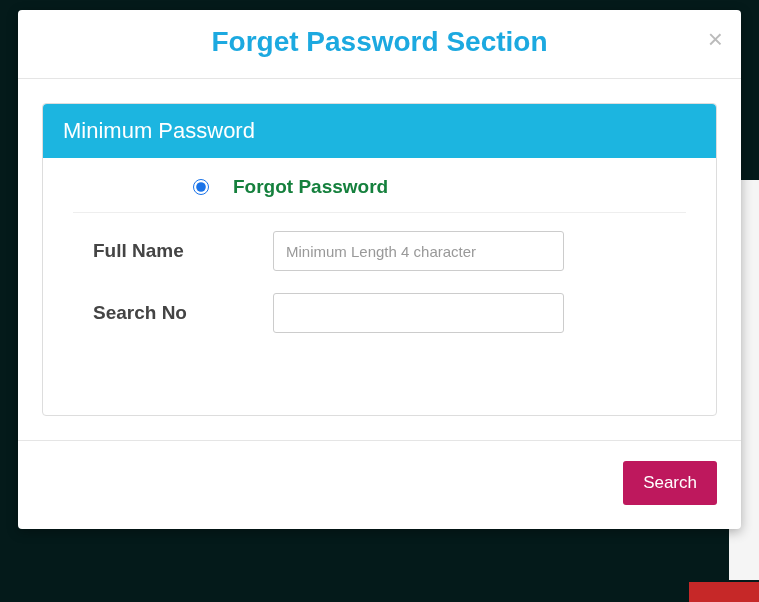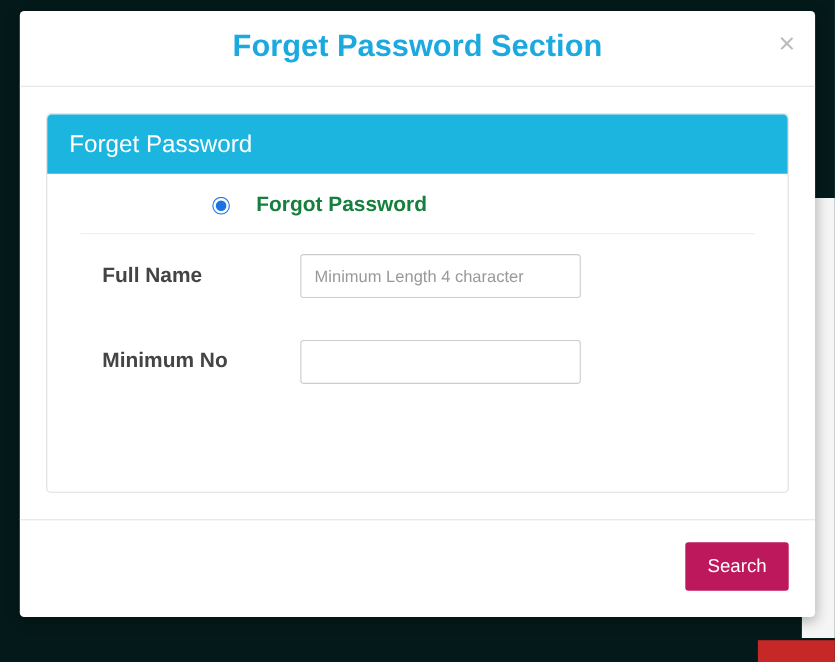--- a/index.html
+++ b/index.html
@@ -86,31 +86,31 @@
       accent-color: #1a73e8;
     }
     .option-label {
       font-size: 19px;
       font-weight: bold;
       color: #15803d;
     }
     .form-row {
       display: flex;
       align-items: center;
-      margin-bottom: 38px;
+      margin-bottom: 22px;
     }
     .form-label {
       width: 200px;
       font-size: 19px;
       font-weight: bold;
       color: #444;
       padding-left: 20px;
     }
     .form-input {
-      width: 255px;
+      width: 291px;
       height: 40px;
       border: 1px solid #ccc;
       border-radius: 3px;
       padding: 0 12px;
       font-size: 15px;
       color: #888;
     }
     .form-input::placeholder {
       color: #999;
     }
@@ -152,32 +152,32 @@
 <div class="bg-right"></div>
 <div class="bg-red"></div>
 
 <div class="modal">
   <div class="modal-header">
     <div class="modal-title">Forget Password Section</div>
     <button class="close-btn">×</button>
   </div>
   <div class="modal-body">
     <div class="panel">
-      <div class="panel-header">Forget Password</div>
+      <div class="panel-header">Minimum Password</div>
       <div class="panel-body">
         <div class="option-row">
           <input type="radio" class="radio" checked="" style="">
           <span class="option-label">Forgot Password</span>
         </div>
         <div class="form-row">
           <div class="form-label">Full Name</div>
           <input type="text" class="form-input" placeholder="Minimum Length 4 character" style="">
         </div>
         <div class="form-row">
-          <div class="form-label">Minimum No</div>
+          <div class="form-label">Search No</div>
           <input type="text" class="form-input" style="">
         </div>
       </div>
     </div>
   </div>
   <div class="modal-footer">
     <button class="search-btn">Search</button>
   </div>
 </div>
 

